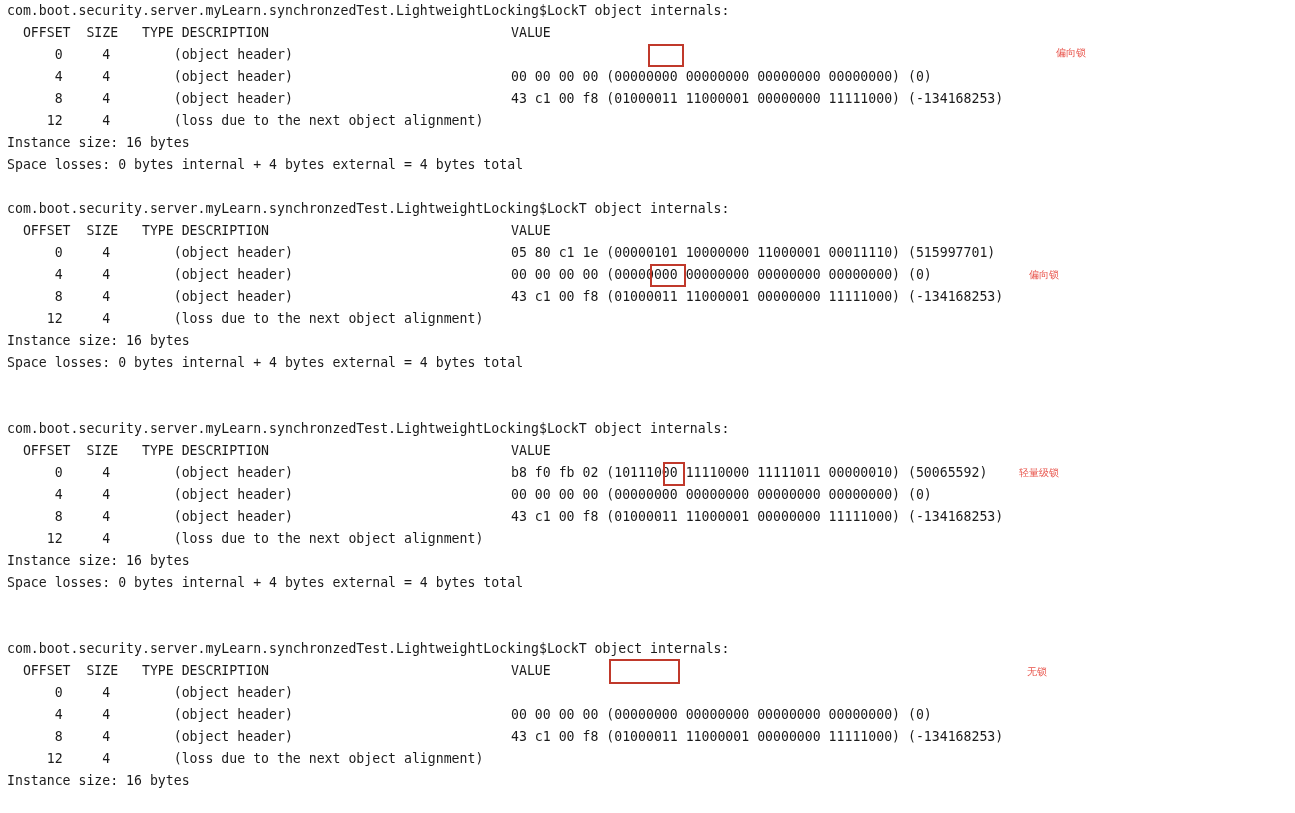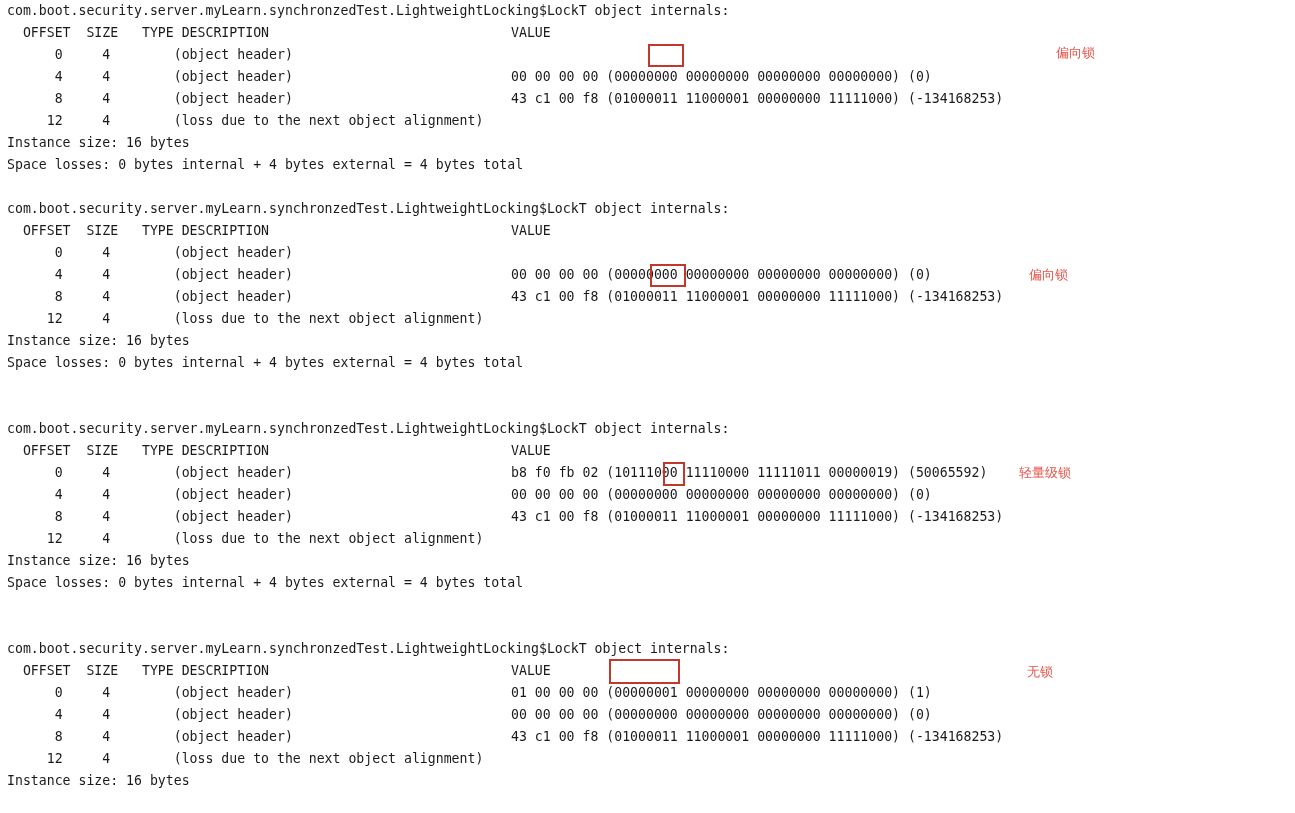--- a/index.html
+++ b/index.html
@@ -57,21 +57,21 @@
     border: 2px solid #c0392b;
     box-sizing: border-box;
     pointer-events: none;
     background: transparent;
   }
 
   .cn-note {
     position: absolute;
     color: #e8534a;
     font-family: "DejaVu Sans", "Liberation Sans", sans-serif;
-    font-size: 13px;
+    font-size: 10px;
     line-height: 22px;
     font-weight: 500;
     white-space: pre;
   }
 </style>
 </head>
 <body>
 
 <div id="console">
 
@@ -80,43 +80,43 @@
   <div class="line"><span>      0     4        (object header)                          </span></div>
   <div class="line"><span>      4     4        (object header)                          </span><span class="val">00 00 00 00 (00000000 00000000 00000000 00000000) (0)</span></div>
   <div class="line"><span>      8     4        (object header)                          </span><span class="val">43 c1 00 f8 (01000011 11000001 00000000 11111000) (-134168253)</span></div>
   <div class="line"><span>     12     4        (loss due to the next object alignment)</span><span class="val"></span></div>
   <div class="line">Instance size: 16 bytes</div>
   <div class="line">Space losses: 0 bytes internal + 4 bytes external = 4 bytes total</div>
   <div class="line blank"></div>
 
   <div class="line">com.boot.security.server.myLearn.synchronzedTest.LightweightLocking$LockT object internals:</div>
   <div class="line"><span>  OFFSET  SIZE   TYPE DESCRIPTION                               </span><span class="val">VALUE</span></div>
-  <div class="line"><span>      0     4        (object header)                          </span></div>
+  <div class="line"><span>      0     4        (object header)                          </span><span class="val">05 80 c1 1e (00000101 10000000 11000001 00011110) (515997701)</span></div>
   <div class="line"><span>      4     4        (object header)                          </span><span class="val">00 00 00 00 (00000000 00000000 00000000 00000000) (0)</span></div>
   <div class="line"><span>      8     4        (object header)                          </span><span class="val">43 c1 00 f8 (01000011 11000001 00000000 11111000) (-134168253)</span></div>
   <div class="line"><span>     12     4        (loss due to the next object alignment)</span><span class="val"></span></div>
   <div class="line">Instance size: 16 bytes</div>
   <div class="line">Space losses: 0 bytes internal + 4 bytes external = 4 bytes total</div>
   <div class="line blank"></div>
   <div class="line blank"></div>
 
   <div class="line">com.boot.security.server.myLearn.synchronzedTest.LightweightLocking$LockT object internals:</div>
   <div class="line"><span>  OFFSET  SIZE   TYPE DESCRIPTION                               </span><span class="val">VALUE</span></div>
-  <div class="line"><span>      0     4        (object header)                          </span><span class="val">b8 f0 fb 02 (10111000 11110000 11111011 00000019) (50065592)</span></div>
+  <div class="line"><span>      0     4        (object header)                          </span><span class="val">b8 f0 fb 02 (10111000 11110000 11111011 00000010) (50065592)</span></div>
   <div class="line"><span>      4     4        (object header)                          </span><span class="val">00 00 00 00 (00000000 00000000 00000000 00000000) (0)</span></div>
   <div class="line"><span>      8     4        (object header)                          </span><span class="val">43 c1 00 f8 (01000011 11000001 00000000 11111000) (-134168253)</span></div>
   <div class="line"><span>     12     4        (loss due to the next object alignment)</span><span class="val"></span></div>
   <div class="line">Instance size: 16 bytes</div>
   <div class="line">Space losses: 0 bytes internal + 4 bytes external = 4 bytes total</div>
   <div class="line blank"></div>
   <div class="line blank"></div>
 
   <div class="line">com.boot.security.server.myLearn.synchronzedTest.LightweightLocking$LockT object internals:</div>
   <div class="line"><span>  OFFSET  SIZE   TYPE DESCRIPTION                               </span><span class="val">VALUE</span></div>
-  <div class="line"><span>      0     4        (object header)                          </span><span class="val">01 00 00 00 (00000001 00000000 00000000 00000000) (1)</span></div>
+  <div class="line"><span>      0     4        (object header)                          </span></div>
   <div class="line"><span>      4     4        (object header)                          </span><span class="val">00 00 00 00 (00000000 00000000 00000000 00000000) (0)</span></div>
   <div class="line"><span>      8     4        (object header)                          </span><span class="val">43 c1 00 f8 (01000011 11000001 00000000 11111000) (-134168253)</span></div>
   <div class="line"><span>     12     4        (loss due to the next object alignment)</span><span class="val"></span></div>
   <div class="line">Instance size: 16 bytes</div>
 
   <div class="redbox" style="left:648px; top:44px; width:36px; height:23px;"></div>
   <div class="redbox" style="left:650px; top:264px; width:36px; height:23px;"></div>
   <div class="redbox" style="left:663px; top:462px; width:22px; height:24px;"></div>
   <div class="redbox" style="left:609px; top:659px; width:71px; height:25px;"></div>
 

